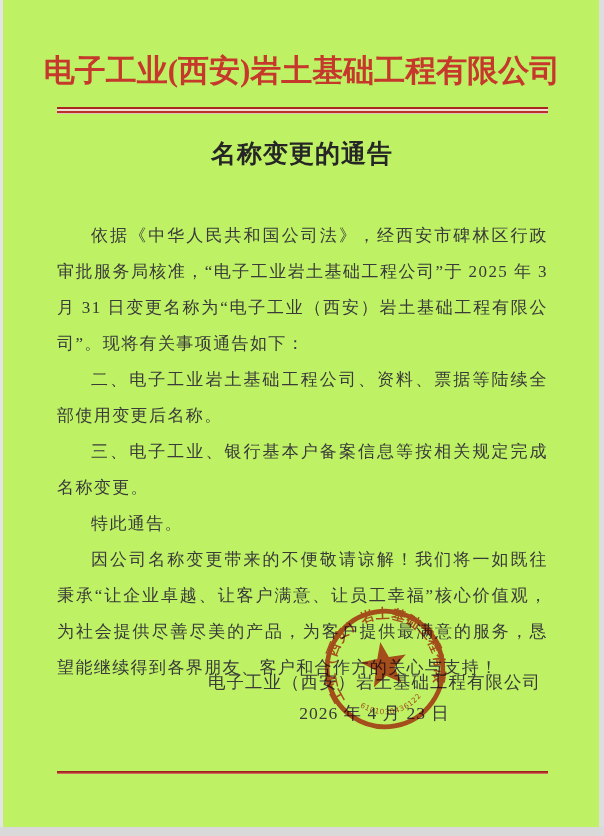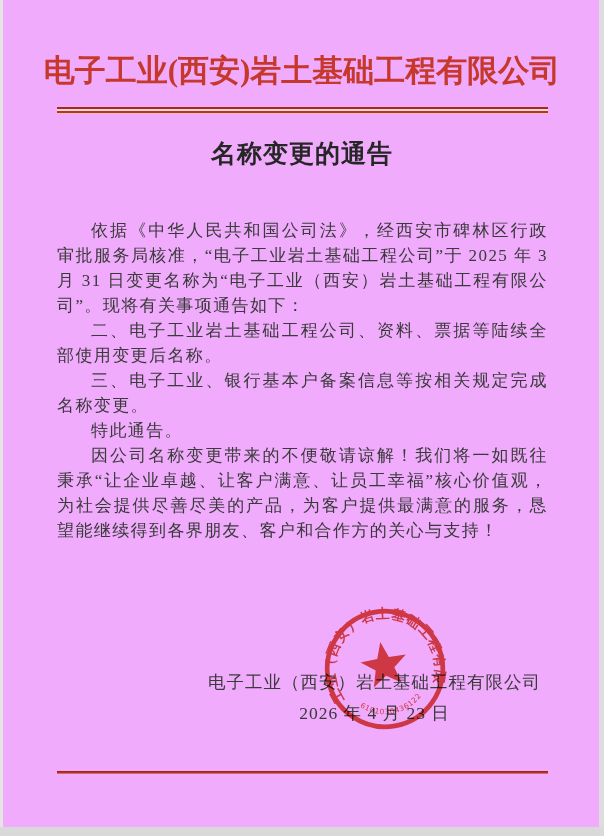--- a/index.html
+++ b/index.html
@@ -1,19 +1,19 @@
 <!DOCTYPE html>
 <html><head>
 <meta charset="utf-8">
 <style>
   html,body{margin:0;padding:0;background:#ffffff;}
   .page{
     position:relative;
     width:604px;height:836px;
-    background:#f0abfc;
+    background:#bef264;
     overflow:hidden;
     font-family:"Liberation Serif","DejaVu Serif",serif;
   }
   
   .edge-left{position:absolute;left:0;top:0;width:3px;height:100%;background:#e4e4e4;}
   .edge-right{position:absolute;right:0;top:0;width:5px;height:100%;background:#dddddd;}
   .edge-bottom{position:absolute;left:0;bottom:0;width:100%;height:9px;background:#d9d9d9;}
 
   .letterhead{
     position:absolute;top:50px;left:30px;right:30px;
@@ -33,21 +33,21 @@
   }
   .doc-title{
     position:absolute;top:138px;left:40px;right:40px;
     text-align:center;color:#262626;
     font-size:25px;font-weight:bold;line-height:32px;
     letter-spacing:1px;
   }
   .body-text{
     position:absolute;top:218px;left:57px;width:491px;
     color:#3a3a3a;
-    font-size:17px;line-height:25px;
+    font-size:17px;line-height:36px;
     letter-spacing:1.4px;
     text-align:justify;
   }
   .body-text p{margin:0;text-indent:2em;}
   .sign-block{
     position:absolute;top:667px;left:170px;right:25px;
     text-align:center;color:#3a3a3a;
     font-size:17.5px;line-height:31px;
     letter-spacing:1px;
     white-space:nowrap;

